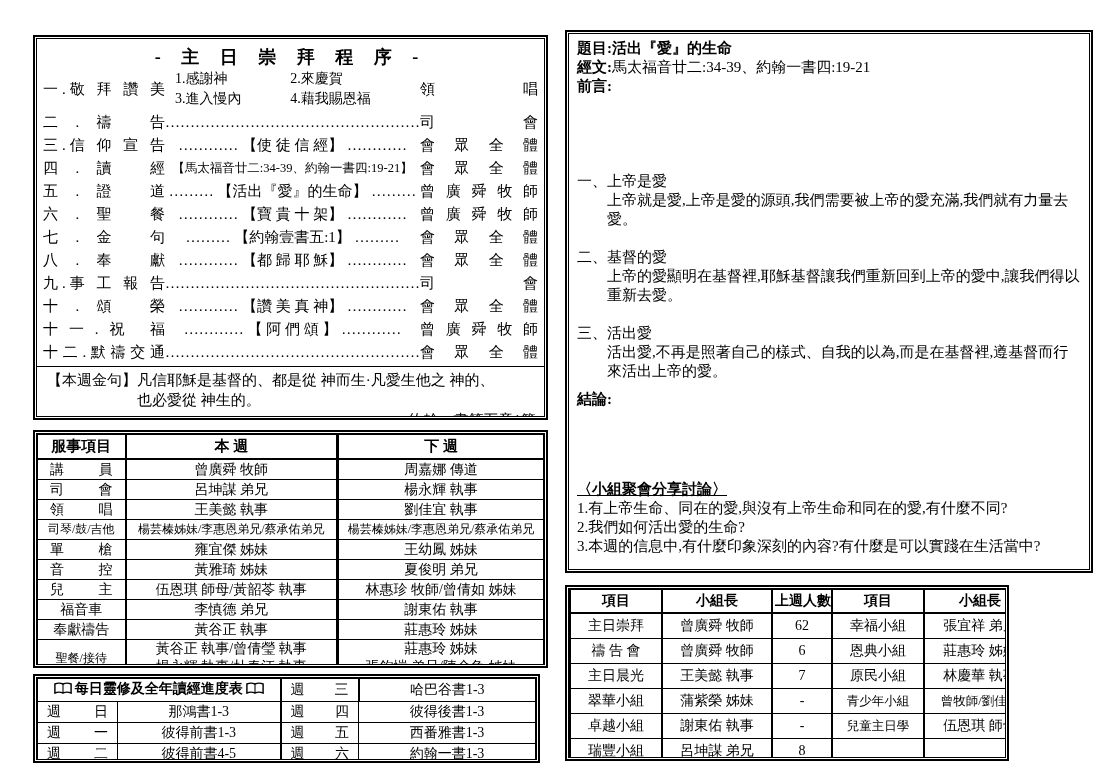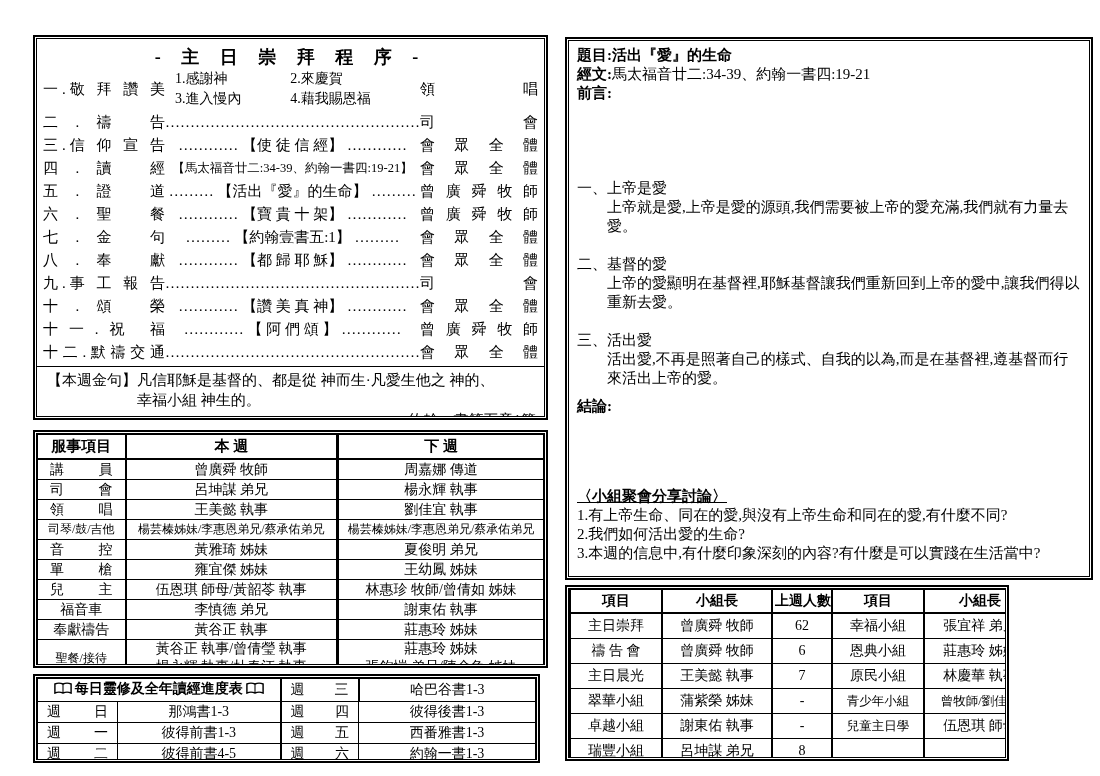--- a/index.html
+++ b/index.html
@@ -47,21 +47,21 @@
 
   
   .reading{left:33px;top:674px;width:507px;height:89px;}
   .reading td{font-size:14px;text-align:center;line-height:20px;}
   .reading td:nth-child(2){border-right:2px solid #000;}
   .reading .daycell{text-align:justify;text-align-last:justify;padding:0 9px;}
   .reading .titlecell{font-weight:bold;border-right:2px solid #000;}
   .book-icon{display:inline-block;vertical-align:-2px;margin:0 3px;}
 
   
-  .sermon{left:565px;top:37px;width:528px;height:543px;}
+  .sermon{left:565px;top:30px;width:528px;height:543px;}
   .sermon-inner{padding:5px 8px;font-size:15px;line-height:19px;box-sizing:border-box;}
   .s-line{white-space:nowrap;}
   .s-bold{font-weight:bold;}
   .point-head{margin-top:0;}
   .point-body{padding-left:30px;}
   .mt-p1{margin-top:76px;}
   .mt-p{margin-top:19px;}
   .mt-conc{margin-top:9px;}
   .disc-title{font-weight:bold;text-decoration:underline;margin-top:71px;}
   .q{padding-left:15px;text-indent:-15px;}
@@ -148,21 +148,21 @@
         <div class="p-mid">……………………………………………………………</div>
         <div class="p-right">會 眾 全 體</div>
       </div>
     </div>
 
     <div class="g-divider"></div>
     <div class="golden">
       <div class="golden-prefix">【本週金句】</div>
       <div class="golden-text">
         <div>凡信耶穌是基督的、都是從 神而生·凡愛生他之 神的、</div>
-        <div>幸福小組 神生的。</div>
+        <div>也必愛從 神生的。</div>
       </div>
     </div>
     <div class="golden-ref">約翰一書第五章1節</div>
   </div>
 </div>
 
 <div class="dbox service">
   <div class="dbox-inner">
     <table>
       <colgroup>
@@ -190,28 +190,28 @@
         <td class="spread">領 唱</td>
         <td>王美懿 執事</td>
         <td>劉佳宜 執事</td>
       </tr>
       <tr>
         <td class="sm">司琴/鼓/吉他</td>
         <td class="sm2">楊芸榛姊妹/李惠恩弟兄/蔡承佑弟兄</td>
         <td class="sm2">楊芸榛姊妹/李惠恩弟兄/蔡承佑弟兄</td>
       </tr>
       <tr>
+        <td class="spread">單 槍</td>
+        <td>雍宜傑 姊妹</td>
+        <td>王幼鳳 姊妹</td>
+      </tr>
+      <tr>
         <td class="spread">音 控</td>
         <td>黃雅琦 姊妹</td>
         <td>夏俊明 弟兄</td>
-      </tr>
-      <tr>
-        <td class="spread">單 槍</td>
-        <td>雍宜傑 姊妹</td>
-        <td>王幼鳳 姊妹</td>
       </tr>
       <tr>
         <td class="spread">兒 主</td>
         <td>伍恩琪 師母/黃韶苓 執事</td>
         <td>林惠珍 牧師/曾倩如 姊妹</td>
       </tr>
       <tr>
         <td>福音車</td>
         <td>李慎德 弟兄</td>
         <td>謝東佑 執事</td>

